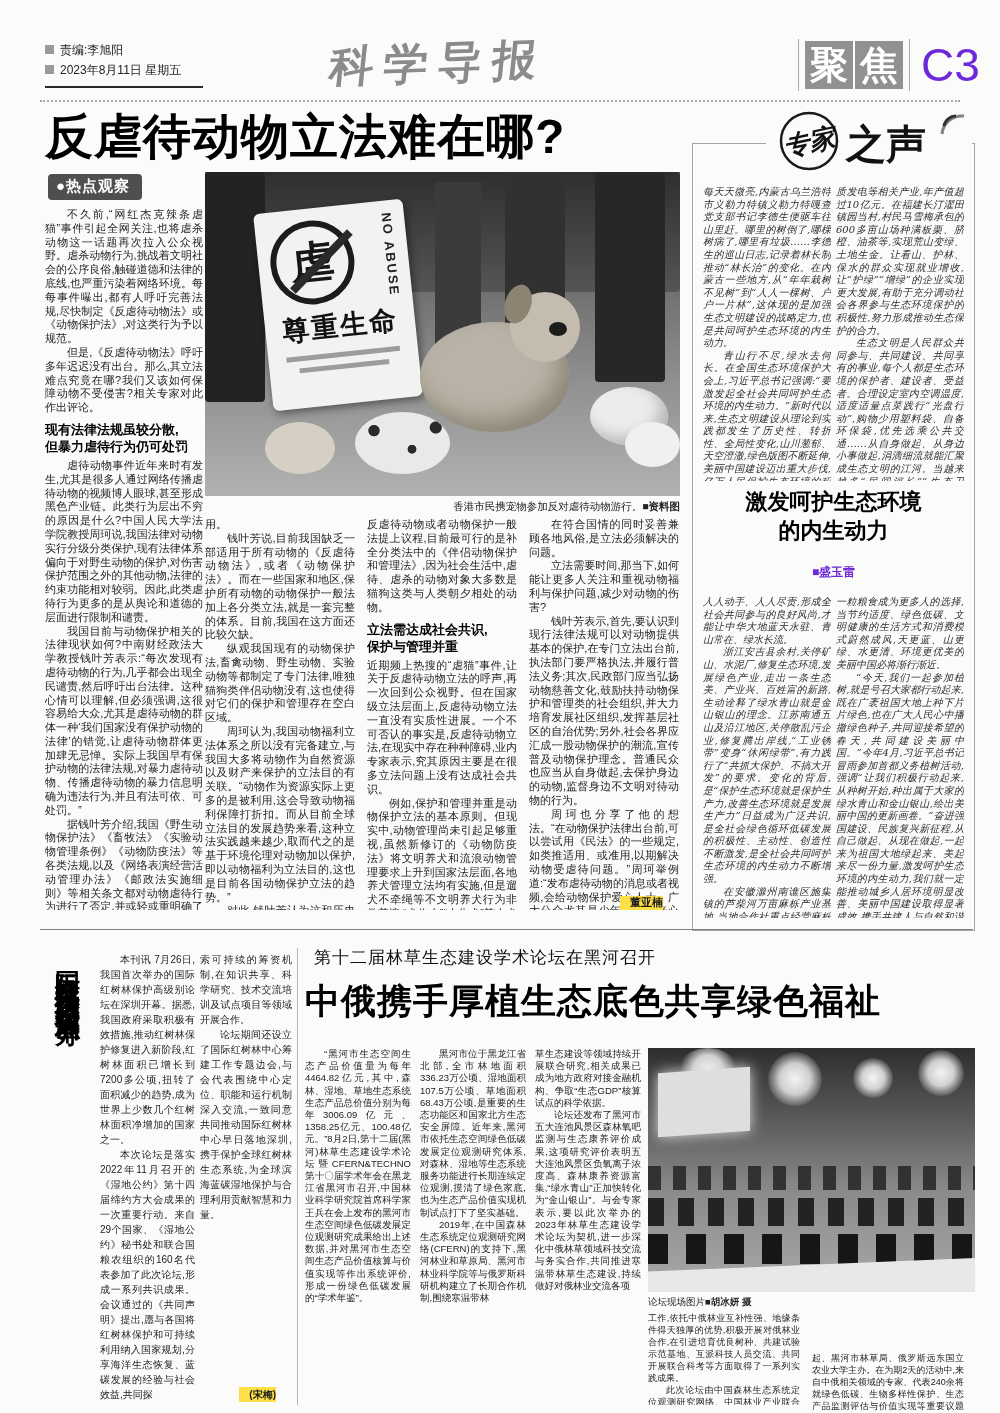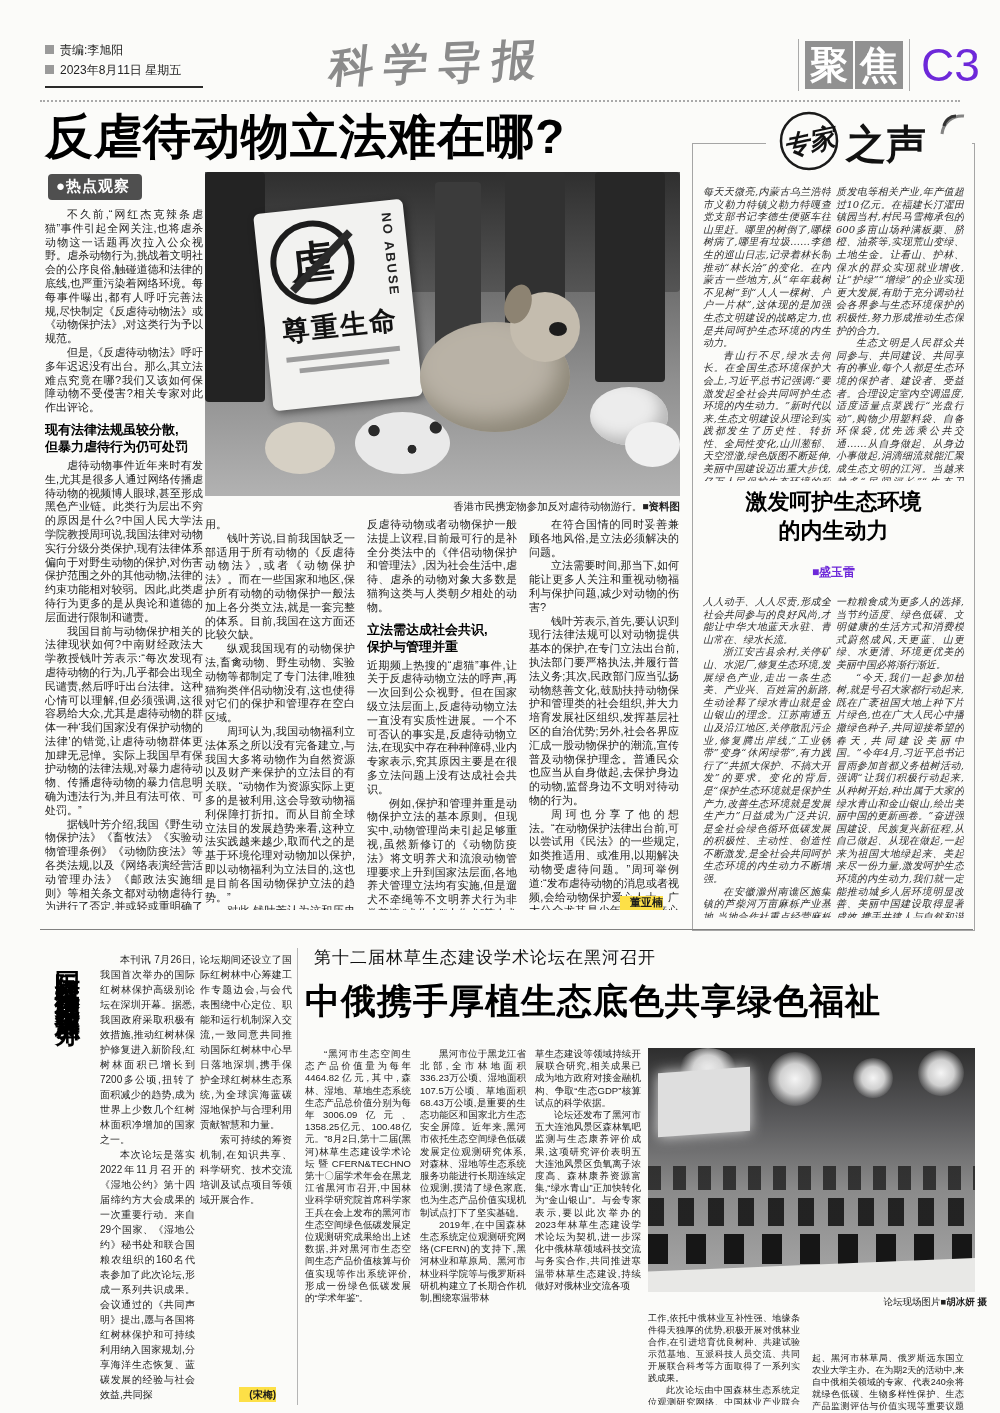--- a/index.html
+++ b/index.html
@@ -65,21 +65,21 @@
   .scol{font-size:9.5px;line-height:12.2px;}
   .ucol{font-size:9px;line-height:12px;}
   .photo2{background:linear-gradient(180deg,#2e2e2e 0%,#58585a 28%,#8a8a8a 58%,#a9a9a9 100%);overflow:hidden;}
   .chand{position:absolute;border-radius:50%;background:radial-gradient(circle,#f5f5f5 0%,#cfcfcf 40%,rgba(160,160,160,0) 75%);}
   .screen2{position:absolute;left:10px;top:22px;width:92px;height:64px;background:#dedede;
            transform:skewY(-4deg);box-shadow:0 0 14px #ddd;}
   .rowline{position:absolute;left:0;right:0;height:24px;
            background:repeating-linear-gradient(90deg,#242424 0 13px,rgba(0,0,0,0) 13px 25px);}
   .tablecloth{position:absolute;left:0;right:0;bottom:0;height:34px;background:#e8e8e6;
            clip-path:polygon(0 40%,100% 0,100% 100%,0 100%);}
-  .cap2{font-size:9.5px;color:#222;display:flex;justify-content:flex-end;margin-left:12px;}
+  .cap2{font-size:9.5px;color:#222;display:flex;justify-content:flex-start;}
 </style>
 </head>
 <body>
 
 <div id="page">
 
   <div class="abs" style="left:45px;top:40px;">
     <div class="edline"><span class="sq"></span><span>责编:李旭阳</span></div>
     <div class="edline"><span class="sq"></span><span>2023年8月11日  星期五</span></div>
   </div>
@@ -217,22 +217,22 @@
 
   <div class="abs vhead" style="left:45px;top:952px;height:452px;">国际红树林保护高级别论坛在深圳举办</div>
   <div class="abs col bcol" style="left:100px;top:952px;width:95px;height:450px;">
     <div>
         <p>本刊讯 7月26日,我国首次举办的国际红树林保护高级别论坛在深圳开幕。据悉,我国政府采取积极有效措施,推动红树林保护修复进入新阶段,红树林面积已增长到7200多公顷,扭转了面积减少的趋势,成为世界上少数几个红树林面积净增加的国家之一。</p>
         <p>本次论坛是落实2022年11月召开的《湿地公约》第十四届缔约方大会成果的一次重要行动。来自29个国家、《湿地公约》秘书处和联合国粮农组织的160名代表参加了此次论坛,形成一系列共识成果。会议通过的《共同声明》提出,愿与各国将红树林保护和可持续利用纳入国家规划,分享海洋生态恢复、蓝碳发展的经验与社会效益,共同探</p>
       </div>
   </div>
   <div class="abs col bcol cont" style="left:200px;top:952px;width:92px;height:450px;">
     <div>
+        <p>索可持续的筹资机制,在知识共享、科学研究、技术交流培训及试点项目等领域开展合作。</p>
         <p>论坛期间还设立了国际红树林中心筹建工作专题边会,与会代表围绕中心定位、职能和运行机制深入交流,一致同意共同推动国际红树林中心早日落地深圳,携手保护全球红树林生态系统,为全球滨海蓝碳湿地保护与合理利用贡献智慧和力量。</p>
-        <p>索可持续的筹资机制,在知识共享、科学研究、技术交流培训及试点项目等领域开展合作。</p>
       </div>
     <div class="byline-abs" style="font-size:10px;">(宋梅)</div>
   </div>
 
   <div class="abs kicker" style="left:314px;top:946px;">第十二届林草生态建设学术论坛在黑河召开</div>
   <div class="abs bighead2" style="left:305px;top:978px;">中俄携手厚植生态底色共享绿色福祉</div>
 
   <div class="abs col scol" style="left:305px;top:1048px;width:106px;height:357px;">
     <div>
         <p>“黑河市生态空间生态产品价值量为每年4464.82亿元,其中,森林、湿地、草地生态系统生态产品总价值分别为每年3006.09亿元、1358.25亿元、100.48亿元。”8月2日,第十二届(黑河)林草生态建设学术论坛暨CFERN&amp;TECHNO第十〇届学术年会在黑龙江省黑河市召开,中国林业科学研究院首席科学家王兵在会上发布的黑河市生态空间绿色低碳发展定位观测研究成果给出上述数据,并对黑河市生态空间生态产品价值核算与价值实现等作出系统评价,形成一份绿色低碳发展的“学术年鉴”。</p>

